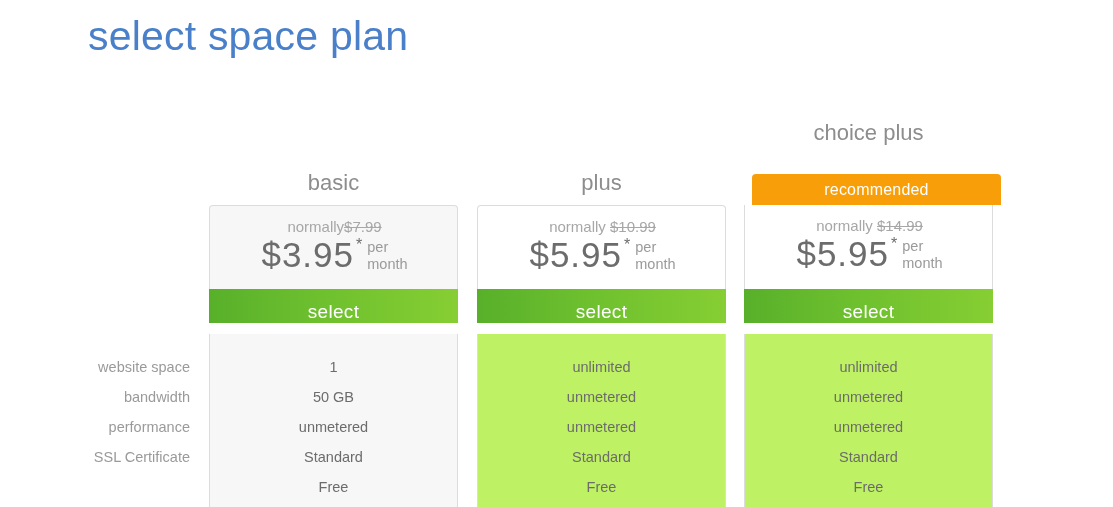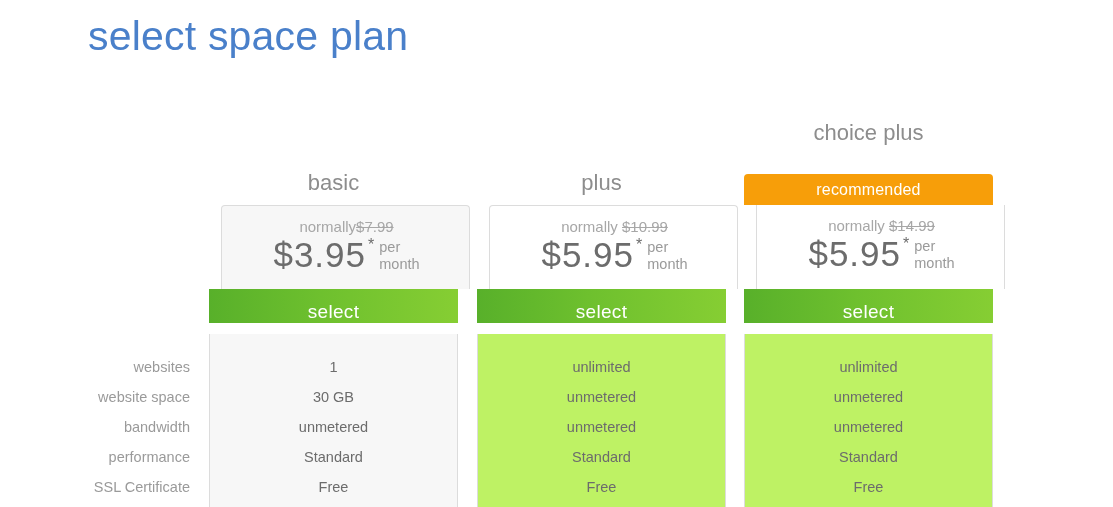--- a/index.html
+++ b/index.html
@@ -73,38 +73,38 @@
     font-size: 22px;
     font-weight: 300;
     color: #8d8d8d;
     white-space: nowrap;
   }
   .plan-choice .plan-name { top: 120px; }
 
   .recommended-banner {
     position: absolute;
     top: 174px;
-    left: 0;
+    left: 8px;
     width: 249px;
     height: 31px;
     background: #f79e09;
     border-radius: 4px 4px 0 0;
     color: #ffffff;
     font-size: 16px;
     font-weight: 300;
     text-align: center;
     line-height: 31px;
     letter-spacing: 0.2px;
     box-sizing: border-box;
   }
 
   
   .price-box {
     position: absolute;
-    left: 12px;
+    left: 0;
     width: 249px;
     height: 84px;
     box-sizing: border-box;
     border: 1px solid #dcdcdc;
     border-bottom: none;
     background: #ffffff;
     border-radius: 4px 4px 0 0;
   }
   .plan-basic  .price-box { top: 205px; background: #f7f7f7; }
   .plan-plus   .price-box { top: 205px; }
@@ -219,41 +219,40 @@
   }
 </style>
 </head>
 <body>
 
 <div id="page-title">select space plan</div>
 
 <div id="pricing">
 
   <div class="label-col">
-    <div class="label-row">websites</div>
     <div class="label-row">website space</div>
     <div class="label-row">bandwidth</div>
     <div class="label-row">performance</div>
     <div class="label-row">SSL Certificate</div>
   </div>
 
   <div class="plan plan-basic">
     <div class="plan-name">basic</div>
     <div class="price-box">
       <div class="normally">
         <span>normally</span><span class="struck">$7.99</span>
       </div>
       <div class="price-line">
         <span class="price-amount">$3.95</span><span class="price-star">*</span><span class="price-period"><span>per</span><span>month</span></span>
       </div>
     </div>
     <div class="select-btn">select</div>
     <div class="values-box">
       <div class="value-row">1</div>
-      <div class="value-row">30 GB</div>
+      <div class="value-row">50 GB</div>
       <div class="value-row">unmetered</div>
       <div class="value-row">Standard</div>
       <div class="value-row">Free</div>
     </div>
   </div>
 
   <div class="plan plan-plus">
     <div class="plan-name">plus</div>
     <div class="price-box">
       <div class="normally">

